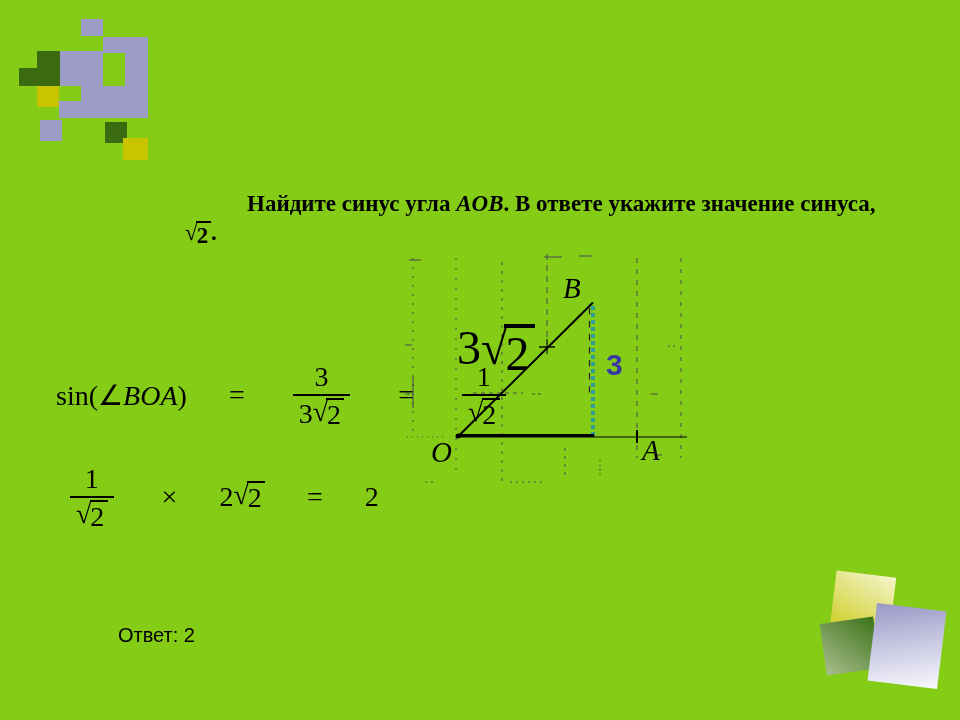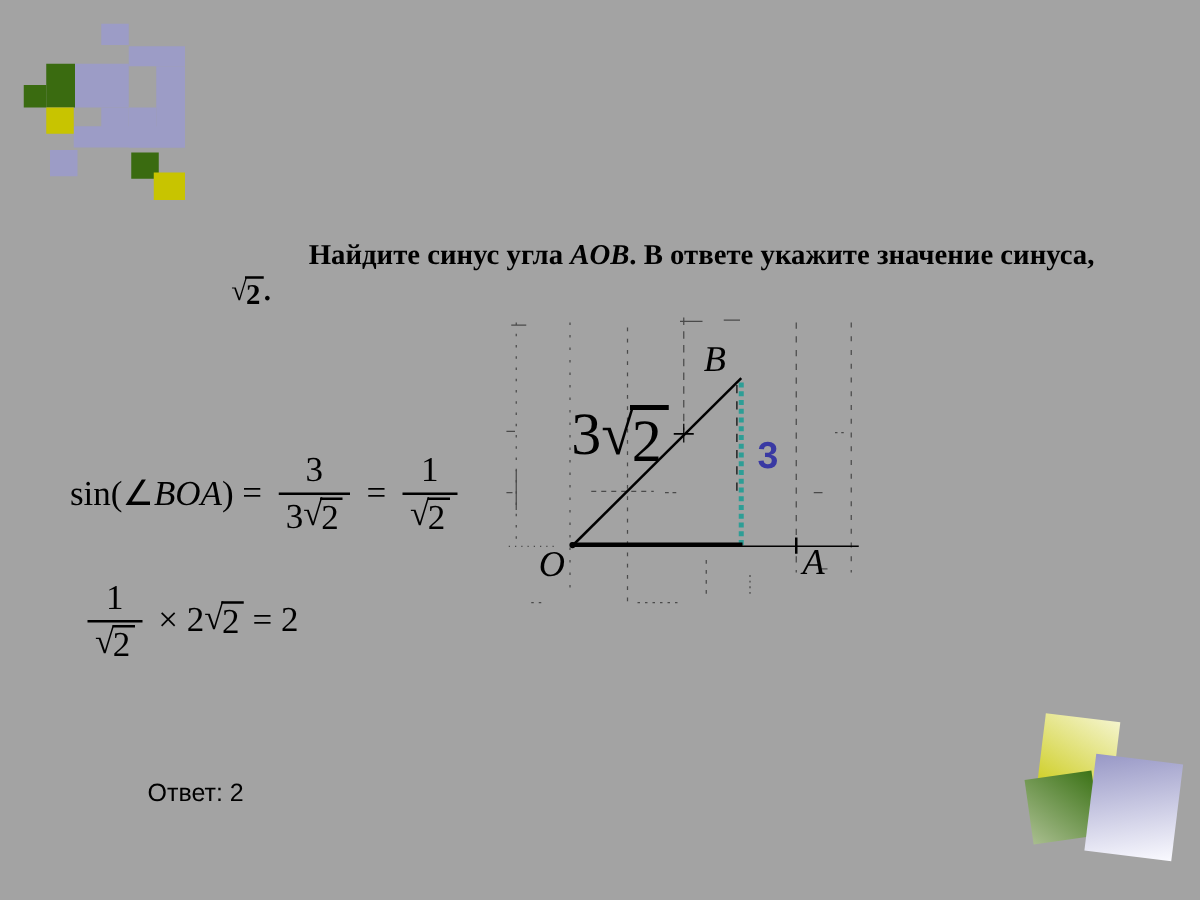--- a/index.html
+++ b/index.html
@@ -1,16 +1,16 @@
 <!DOCTYPE html>
 <html><head>
 <meta charset="utf-8">
 <style>
   html,body{margin:0;padding:0;background:#888;}
-  #slide{position:relative;width:960px;height:720px;background:#a3a3a3;overflow:hidden;
+  #slide{position:relative;width:960px;height:720px;background:#84cc16;overflow:hidden;
          font-family:"Liberation Serif",serif;color:#000;}
 
   
   .logo{position:absolute;left:0;top:0;width:170px;height:170px;}
   .px{position:absolute;}
   .px.purple{background:#9c9cc6;}
   .px.green{background:#3a6b10;}
   .px.yellow{background:#c8c400;}
 
   
@@ -20,21 +20,21 @@
   .title .t-line1{padding-left:62px;}
   .it{font-style:italic;}
 
   
   .sqrt{display:inline-flex;line-height:1;align-items:flex-start;}
   .sqrt .s{letter-spacing:-0.06em;}
   .sqrt .r{border-top:0.09em solid #000;padding:0.05em 0.12em 0 0.02em;}
 
   
   .formula{position:absolute;display:flex;align-items:center;
-           font-family:"Liberation Serif",serif;font-size:28px;}
+           font-family:"Liberation Serif",serif;font-size:28px;gap:35px;}
   .f-sin{left:56px;top:352px;height:86px;}
   .f-mult{left:64px;top:452px;height:90px;}
   .frac{display:inline-flex;flex-direction:column;align-items:center;margin:0 6px;}
   .frac .num{padding:0 6px 1px 6px;}
   .frac .den{border-top:2px solid #000;padding:2px 6px 0 6px;display:flex;align-items:flex-start;}
   .op{margin:0 7px;}
 
   
   .diagram{position:absolute;left:405px;top:250px;width:292px;height:240px;}
   .diagram svg{position:absolute;left:0;top:0;}

